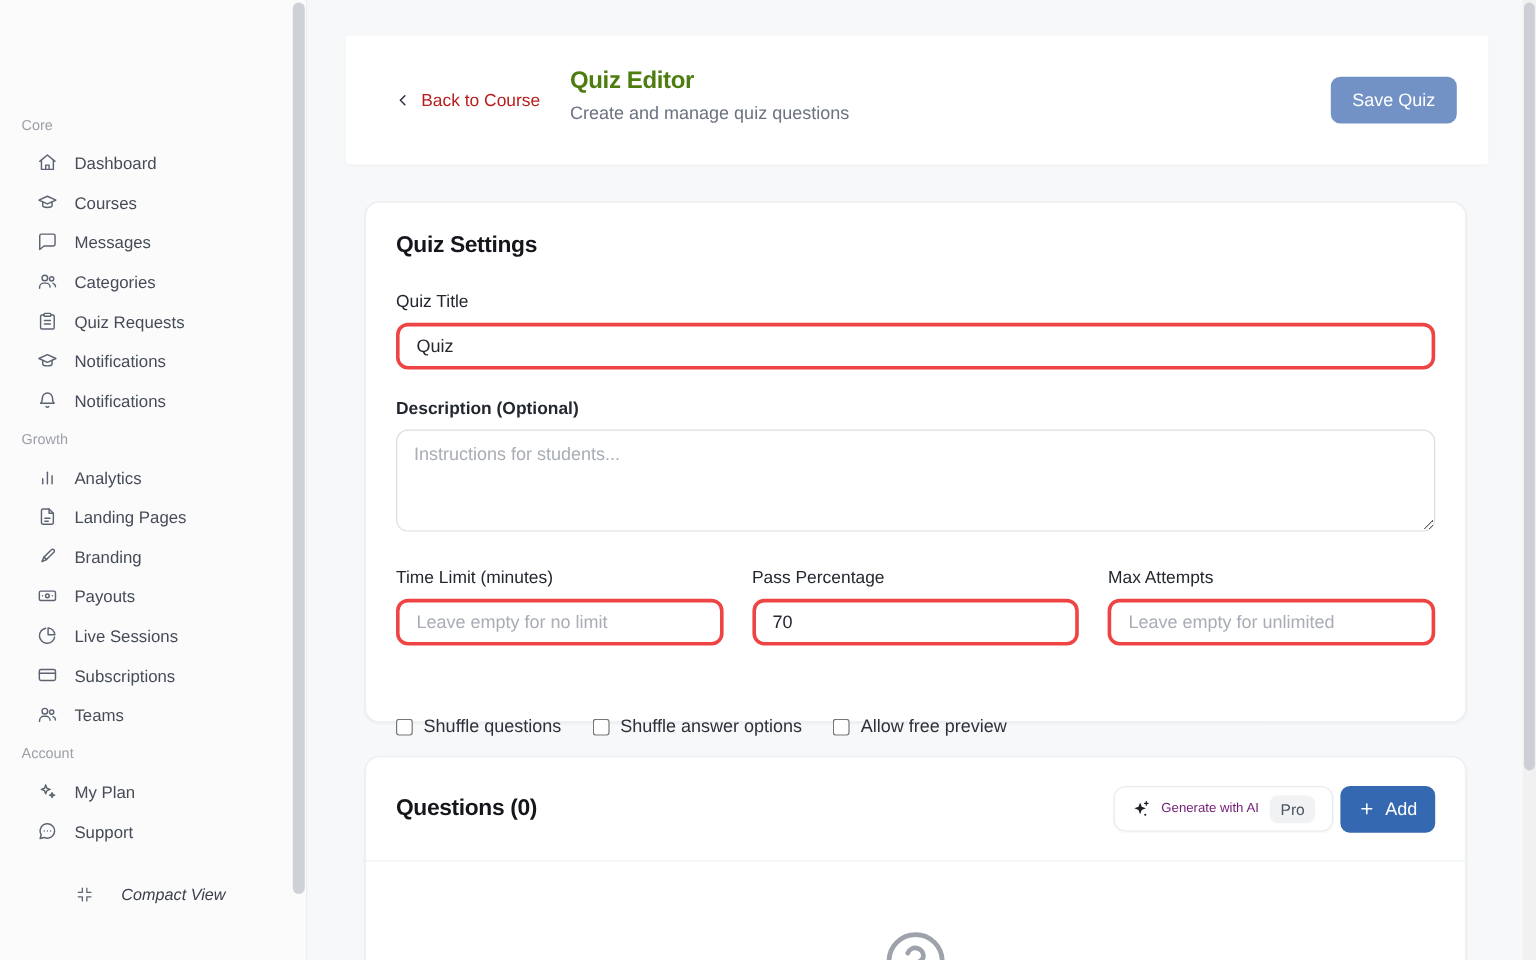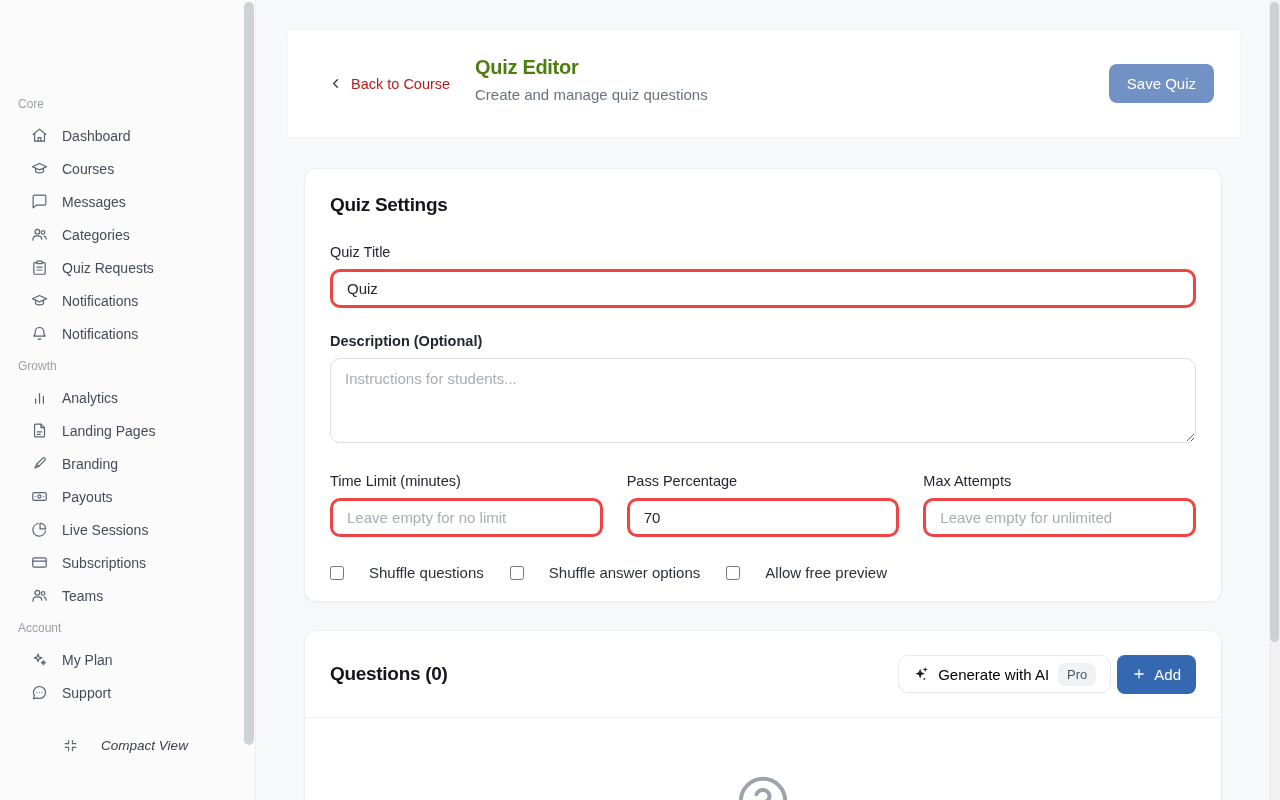--- a/index.html
+++ b/index.html
@@ -38,29 +38,29 @@
   .card-title { font-size:19px; font-weight:700; letter-spacing:-0.3px; color:#14161b; }
   .field-label { display:block; margin:0 0 9px; font-size:14.5px; font-weight:500; color:#23272f; }
   .mt-settings-1 { margin-top:28px; }
   .mt-settings-2 { margin-top:25px;font-weight:bold; }
   .mt-settings-3 { margin-top:26px; }
   .text-input { width:100%; height:39px; padding:0 14px; font-size:15px; font-family:inherit; color:#23272f; background:#fff; border:3px solid #ef4444; border-radius:10px; outline:none; }
   .text-input::placeholder, textarea::placeholder { color:#a8adb5; }
   .desc-area { width:100%; height:85px; padding:11px 14px; font-size:15px; font-family:inherit; color:#23272f; border:1px solid #dadde2; border-radius:10px; outline:none; resize:both; }
   .fields-row { display:grid; grid-template-columns:1fr 1fr 1fr; gap:24px; }
   .checks-row { margin-top:27px; display:flex; align-items:center; gap:26px; }
-  .check-item { display:flex; align-items:center; gap:25px; cursor:pointer; }
+  .check-item { display:flex; align-items:center; gap:9px; cursor:pointer;margin-top:32px; }
   .check-item input { width:14px; height:14px; accent-color:#3468b0; }
   .check-label { font-size:15px; color:#2b303a; }
 
   .card-questions { top:630px; height:340px; }
   .qhead { height:87px; padding:0 25px; display:flex; align-items:center; justify-content:space-between; border-bottom:1px solid #eef0f2;gap:33px; }
   .qbtns { display:flex; align-items:center; gap:6px; }
   .gen-btn { height:38px; padding:0 14px; display:flex; align-items:center; gap:9px; background:#fff; border:1px solid #e8eaec; border-radius:10px; cursor:pointer; font-family:inherit; box-shadow:0 1px 1px rgba(16,24,40,.03); }
-  .gen-label { font-size:15px; color:#000000; }
+  .gen-label { font-size:11px; color:#701a75; }
   .pro-badge { padding:4px 9px; background:#f1f2f4; border-radius:7px; font-size:13px; color:#4b5563; }
   .add-btn { height:39px; padding:0 15px; display:flex; align-items:center; gap:8px; background:#3468b0; color:#fff; border:none; border-radius:8px; cursor:pointer; font-family:inherit; font-size:15px; }
   .empty-state { position:relative; height:253px; }
   .help-wrap { position:absolute; left:50%; top:55px; transform:translateX(-50%); color:#9da2ab; }
 
   
   .page-scroll-track { position:absolute; right:0; top:0; width:11px; height:800px; background:#f1f1f2; }
   .page-scroll-thumb { position:absolute; right:1px; top:2px; width:9px; height:640px; background:#cdcfd6; border-radius:6px; }
 </style>
 </head>

